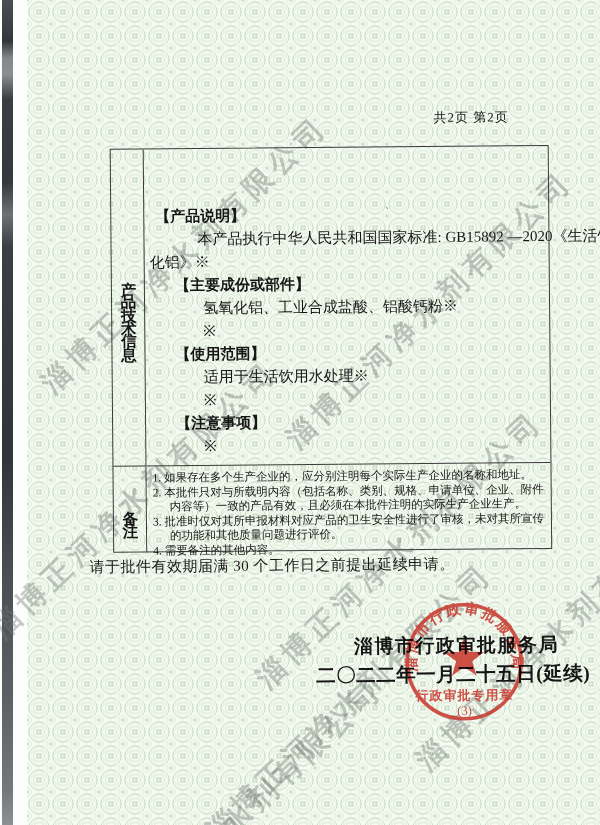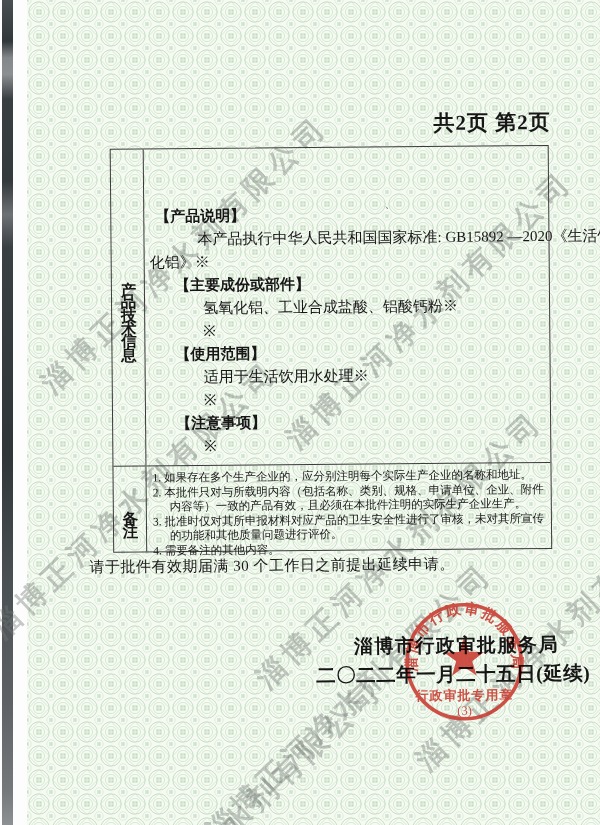--- a/index.html
+++ b/index.html
@@ -20,21 +20,21 @@
   .wm-layer{position:absolute;inset:0;z-index:1;}
   .wm{
     position:absolute;white-space:nowrap;
     font-size:29px;letter-spacing:6px;font-weight:600;
     color:rgba(112,120,116,0.40);
     transform:translate(-50%,-50%) rotate(-44deg);
     font-family:"Liberation Serif","DejaVu Serif",serif;
   }
   
   .content{position:absolute;inset:0;z-index:2;transform:rotate(-0.5deg);transform-origin:50% 50%;color:#161616;}
-  .page-indicator{position:absolute;left:409px;top:110px;font-size:21px;font-weight:700;letter-spacing:1px;}
+  .page-indicator{position:absolute;left:409px;top:110px;font-size:13px;font-weight:400;letter-spacing:1px;}
   .doc-table{position:absolute;left:85px;top:147px;width:439px;border:1.6px solid #3b3b3b;background:transparent;box-sizing:border-box;}
   .t-row{display:flex;box-sizing:border-box;}
   .t-row.r1{height:317px;border-bottom:1.6px solid #3b3b3b;}
   .t-row.r2{height:85px;}
   .cell-label{
     width:33px;flex:0 0 33px;border-right:1.6px solid #3b3b3b;
     display:flex;align-items:center;justify-content:center;box-sizing:border-box;
   }
   .vtext{writing-mode:vertical-lr;text-orientation:upright;font-size:15.5px;font-weight:600;}
   .vtext.big{letter-spacing:13px;}

